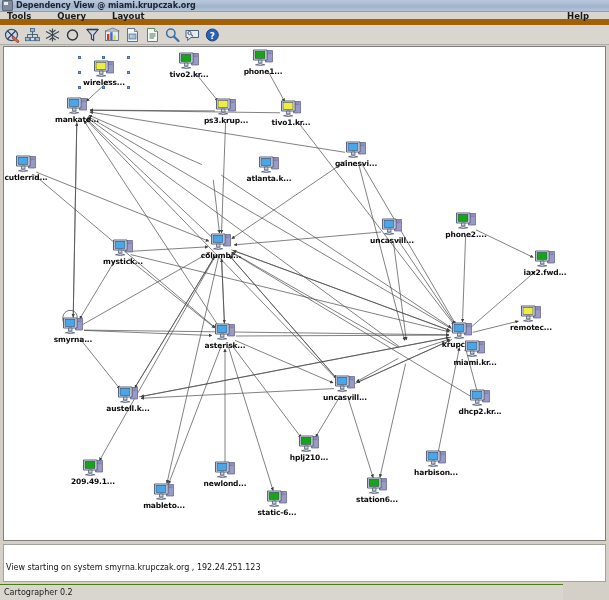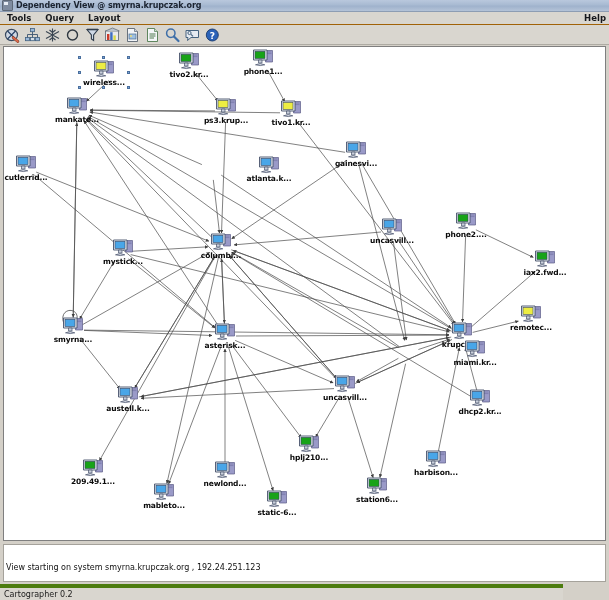--- a/index.html
+++ b/index.html
@@ -49,35 +49,35 @@
     letter-spacing: -0.1px;
     white-space: nowrap;
     line-height: 10px;
   }
 
   
   .menubar {
     position: absolute; left: 0; top: 12px;
     width: 609px; height: 13px;
     background: #d9d6cf;
-    border-bottom: 1px solid #a16207;
+    border-bottom: 6px solid #a16207;
     box-sizing: border-box;
-    display: flex; align-items: center;
+    display: flex; align-items: center; gap: 12px;
   }
   .menu-item {
     font-size: 8.5px;
     font-weight: bold;
     color: #16181c;
     padding: 0 7px;
     line-height: 12px;
     white-space: nowrap;
     cursor: default;
   }
   .menu-spacer { flex: 1 1 auto; }
-  .menu-item.help { padding-right: 3px; }
+  .menu-item.help { padding-right: 20px; }
 
   
   .toolbar {
     position: absolute; left: 0; top: 25px;
     width: 609px; height: 20px;
     background: #d9d6cf;
     border-bottom: 1px solid #aeaba3;
     box-sizing: border-box;
     display: flex; align-items: center;
     padding-left: 3px;
@@ -162,39 +162,39 @@
     font-size: 8px;
     color: #101010;
     line-height: 10px;
     white-space: nowrap;
   }
   .appbar {
     position: absolute;
     left: 0; top: 584px;
     width: 563px; height: 16px;
     background: #d9d6cf;
-    border-top: 4px solid #4d7c0f;
+    border-top: 1px solid #4d7c0f;
     box-sizing: border-box;
     display: flex; align-items: center;
     padding-left: 4px;
   }
   .appbar-text {
     font-size: 8px;
     color: #1a1a1a;
     white-space: nowrap;
   }
 </style>
 </head>
 <body>
 
 <div id="app">
 
   <div class="titlebar">
     <div class="title-icon"></div>
-    <div class="title-text">Dependency View @ smyrna.krupczak.org</div>
+    <div class="title-text">Dependency View @ miami.krupczak.org</div>
   </div>
 
   <div class="menubar">
     <div class="menu-item">Tools</div>
     <div class="menu-item">Query</div>
     <div class="menu-item">Layout</div>
     <div class="menu-spacer"></div>
     <div class="menu-item help">Help</div>
   </div>
 

